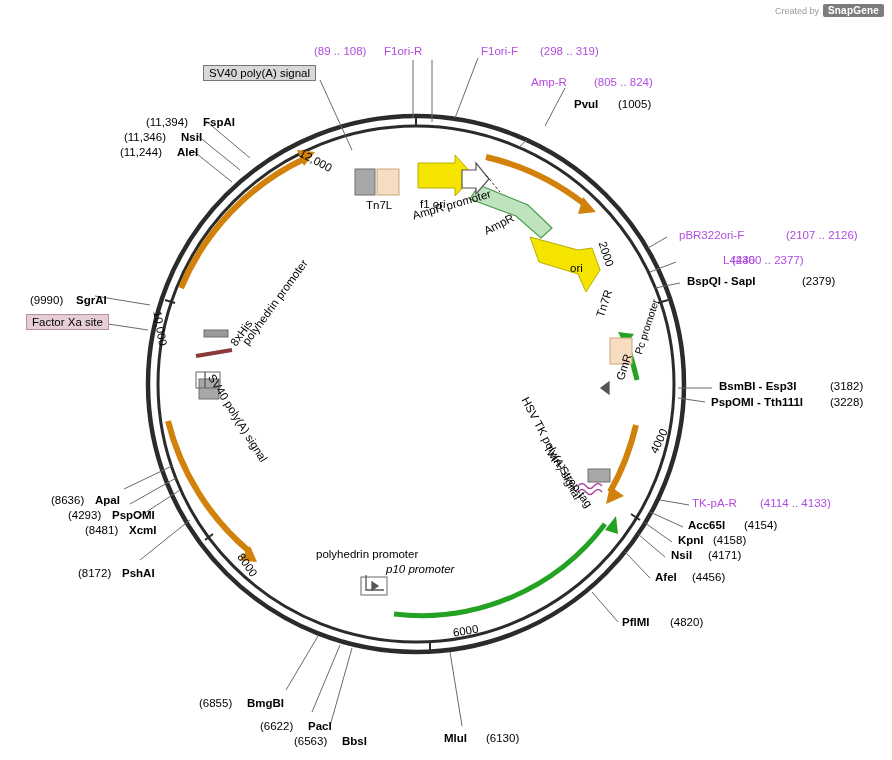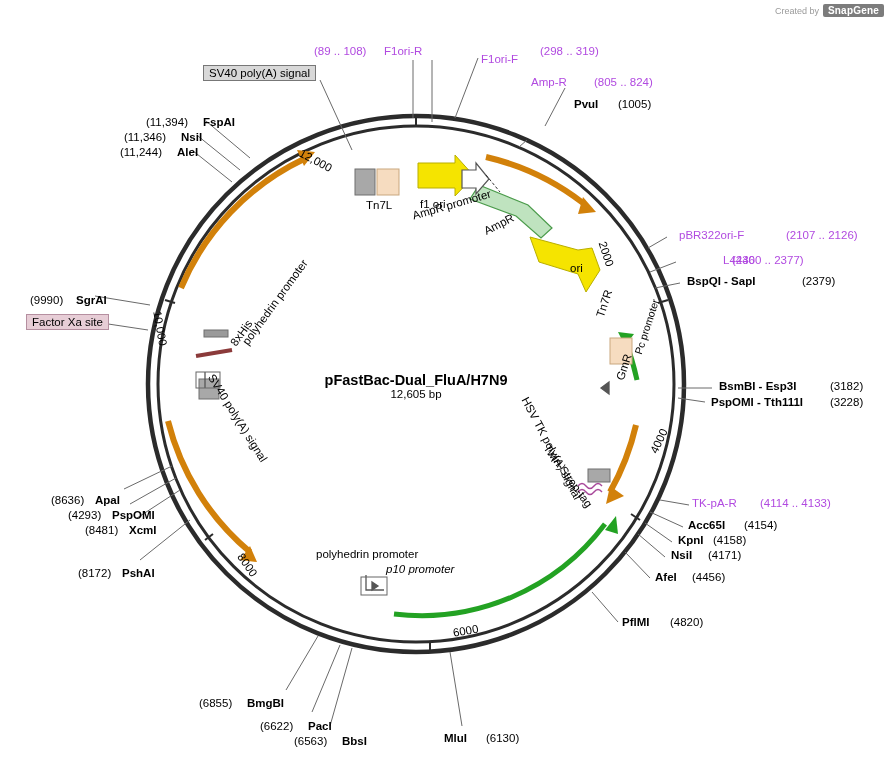--- a/index.html
+++ b/index.html
@@ -137,30 +137,28 @@
       <line x1="130" y1="504" x2="176" y2="478"></line>
       <line x1="124" y1="489" x2="172" y2="466"></line>
       <line x1="95" y1="296" x2="150" y2="305"></line>
       <line x1="95" y1="322" x2="148" y2="330"></line>
       <line x1="192" y1="150" x2="232" y2="182"></line>
       <line x1="198" y1="136" x2="240" y2="170"></line>
       <line x1="206" y1="121" x2="250" y2="158"></line>
     </g>
   </svg>
 
-  <div class="center-title" style="left:266px;top:372px;">pFastBac-Dual_FluA/H7N9</div>
-  <div class="center-sub" style="left:266px;top:388px;">12,605 bp</div>
 
   <div class="boxed" style="left:203px;top:65px;">SV40 poly(A) signal</div>
   <div class="boxed pink" style="left:26px;top:314px;">Factor Xa site</div>
 
   <div class="lbl purple" style="left:314px;top:45px;">(89 .. 108)</div>
   <div class="lbl purple" style="left:384px;top:45px;">F1ori-R</div>
 
-  <div class="lbl purple" style="left:481px;top:45px;margin-top:8px;">F1ori-F</div>
+  <div class="lbl purple" style="left:481px;top:45px;">F1ori-F</div>
   <div class="lbl purple" style="left:540px;top:45px;">(298 .. 319)</div>
 
   <div class="lbl purple" style="left:531px;top:76px;">Amp-R</div>
   <div class="lbl purple" style="left:594px;top:76px;">(805 .. 824)</div>
 
   <div class="lbl purple" style="left:679px;top:229px;">pBR322ori-F</div>
   <div class="lbl purple" style="left:750px;top:229px;margin-left:36px;">(2107 .. 2126)</div>
 
   <div class="lbl purple" style="left:723px;top:254px;">L4440</div>
   <div class="lbl purple" style="left:732px;top:254px;">(2360 .. 2377)</div>

